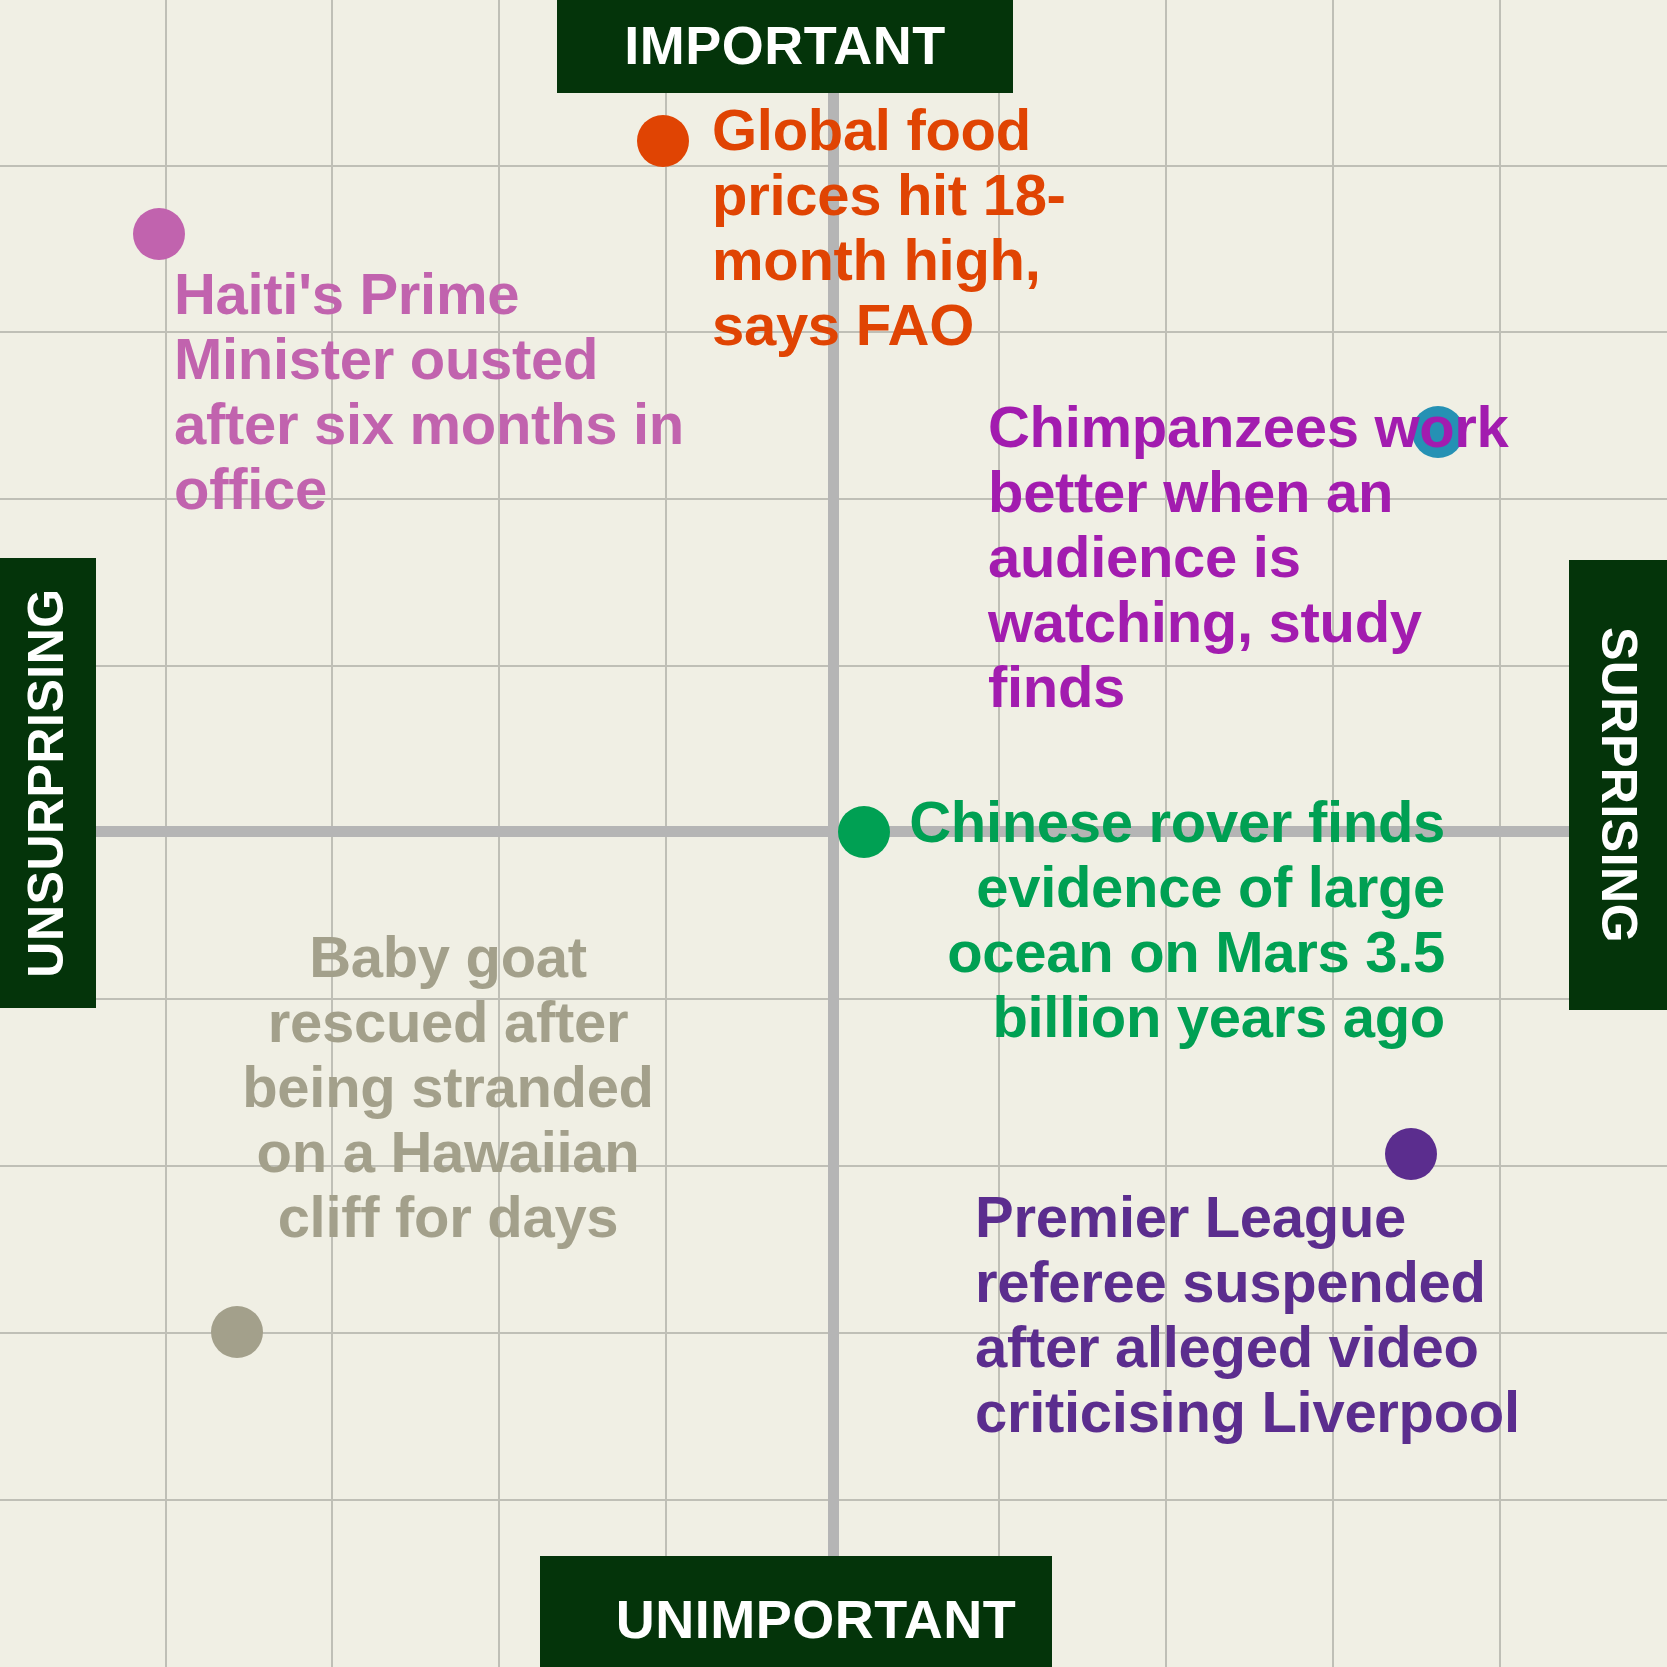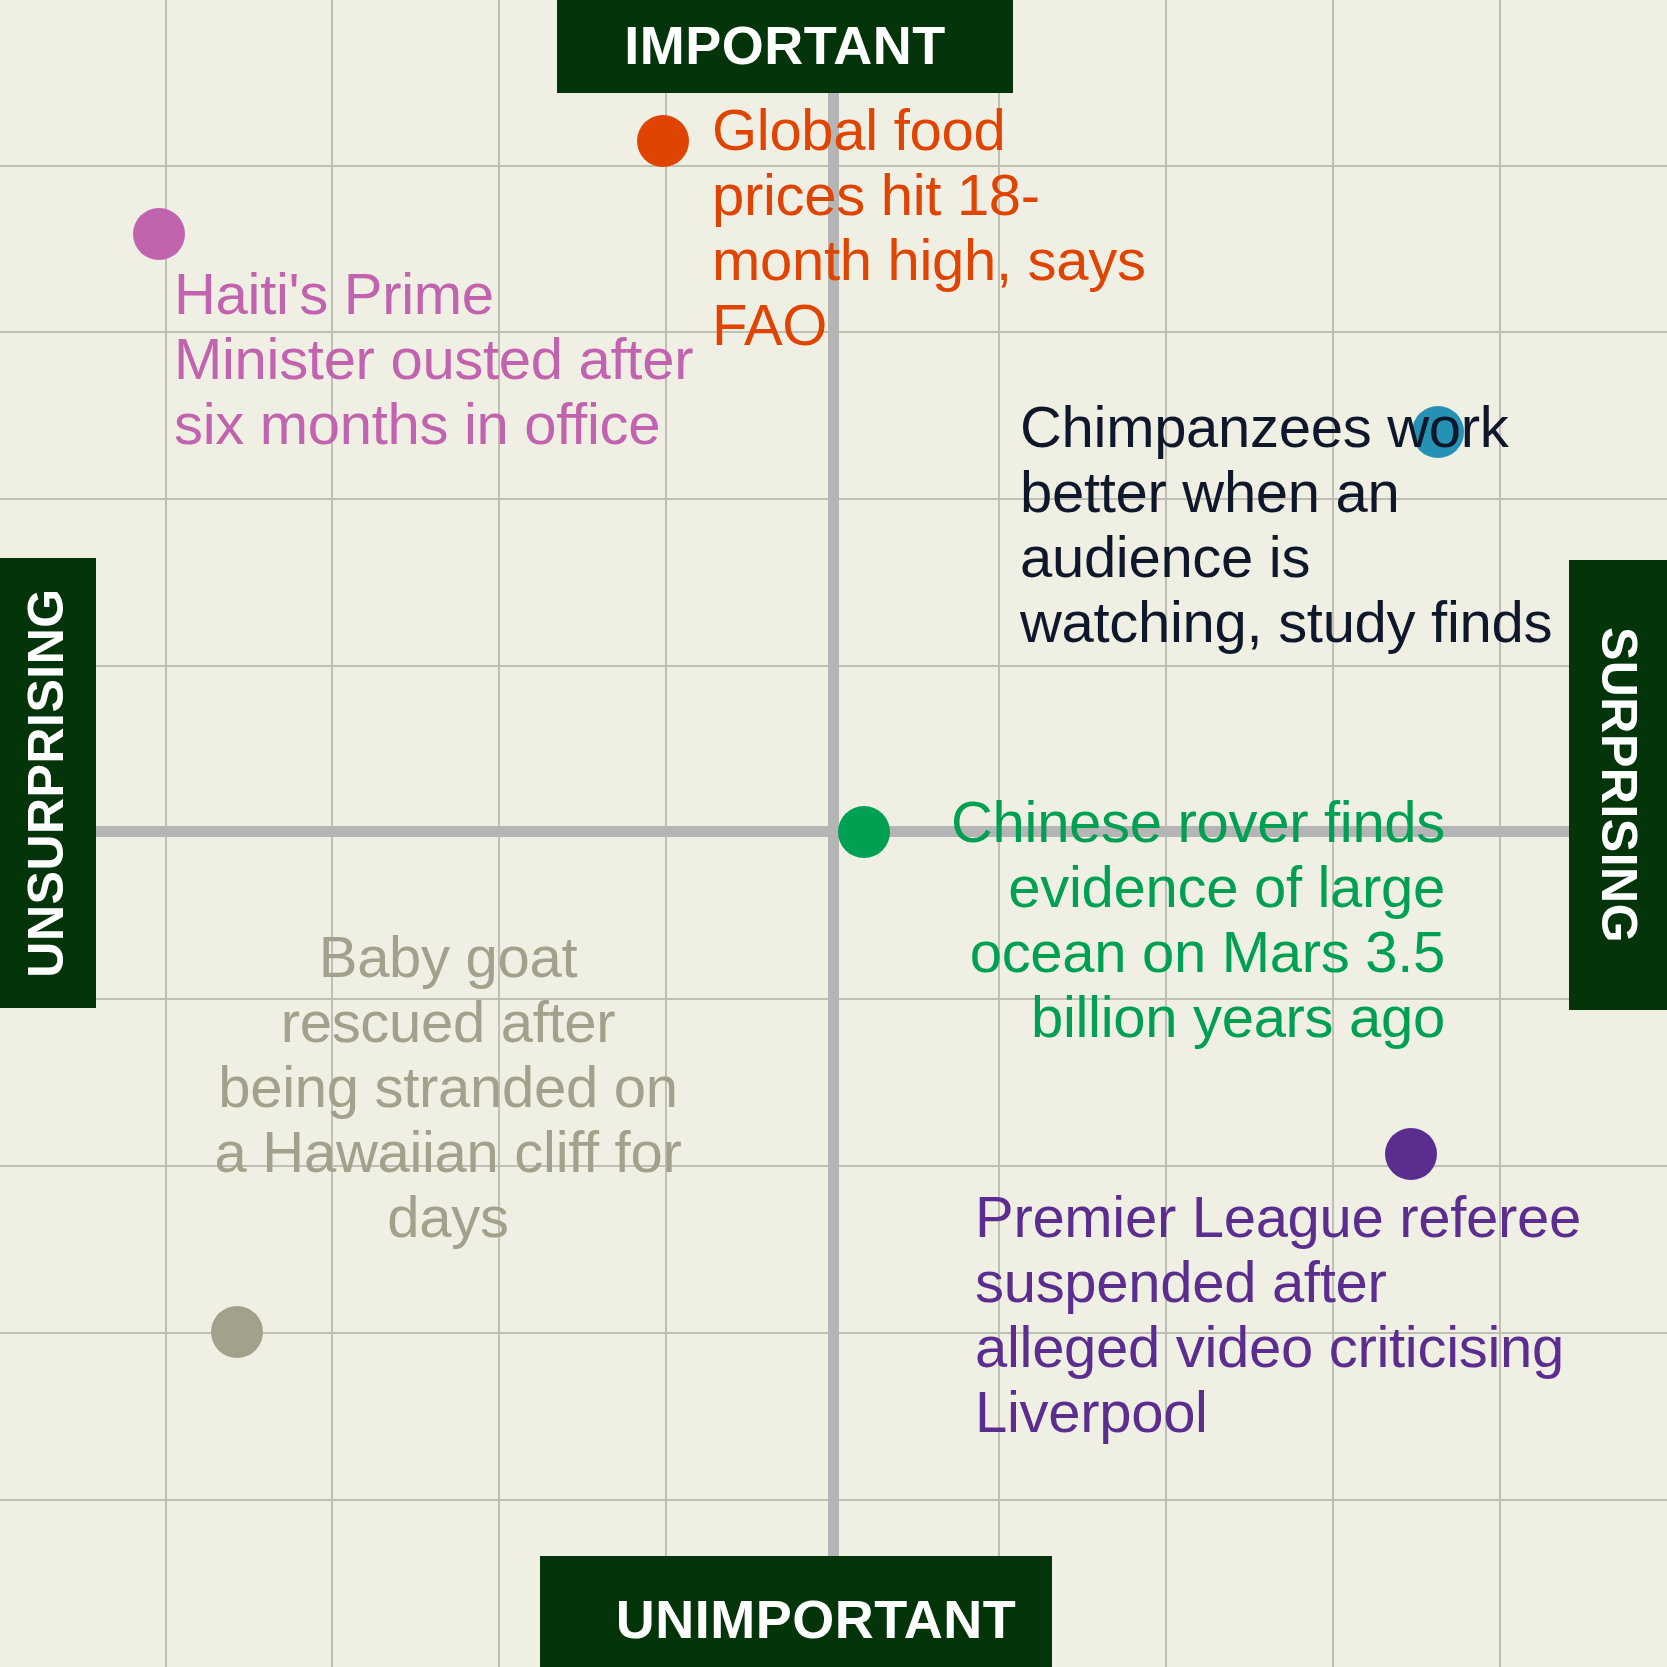--- a/index.html
+++ b/index.html
@@ -99,21 +99,21 @@
   #chip-surprising span {
     transform: rotate(90deg);
     white-space: nowrap;
   }
 
   
   .item {
     position: absolute;
   }
   .item .headline {
-    font-weight: 400;
+    font-weight: 700;
     font-size: 58px;
     line-height: 1.12;
     margin: 0;
     letter-spacing: -0.3px;
   }
   .dot {
     position: absolute;
     border-radius: 50%;
     width: 52px;
     height: 52px;
@@ -183,21 +183,21 @@
   <div class="item" id="item-haiti" style="color: rgb(193, 99, 174); margin-left: 42px;">
     <p class="headline">Haiti's Prime Minister ousted after six months in office</p>
   </div>
 
   <div class="dot" id="dot-food" style="background: rgb(224, 68, 3);"></div>
   <div class="item" id="item-food" style="color: rgb(224, 68, 3);">
     <p class="headline">Global food prices hit 18-month high, says FAO</p>
   </div>
 
   <div class="dot" id="dot-chimps" style="background: rgb(37, 145, 180);"></div>
-  <div class="item" id="item-chimps" style="color: #0f172a; margin-left: 32px;">
+  <div class="item" id="item-chimps" style="color: #a21caf;">
     <p class="headline">Chimpanzees work better when an audience is watching, study finds</p>
   </div>
 
   <div class="dot" id="dot-mars" style="background: rgb(0, 160, 83);"></div>
   <div class="item" id="item-mars" style="color: rgb(0, 160, 83);">
     <p class="headline">Chinese rover finds evidence of large ocean on Mars 3.5 billion years ago</p>
   </div>
 
   <div class="dot" id="dot-goat" style="background: rgb(163, 160, 139);"></div>
   <div class="item" id="item-goat" style="color: rgb(163, 160, 139);">

